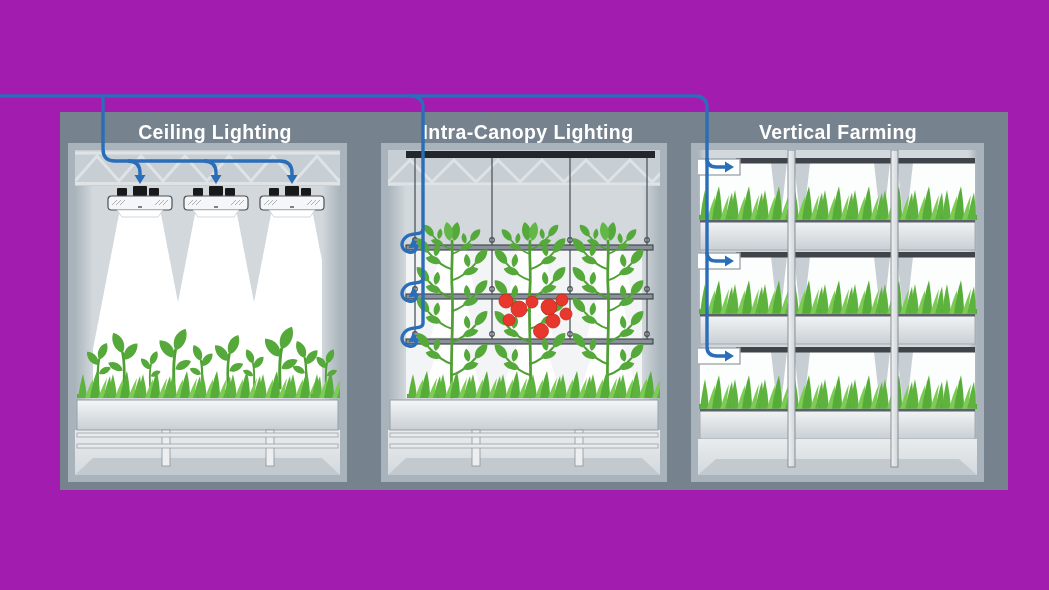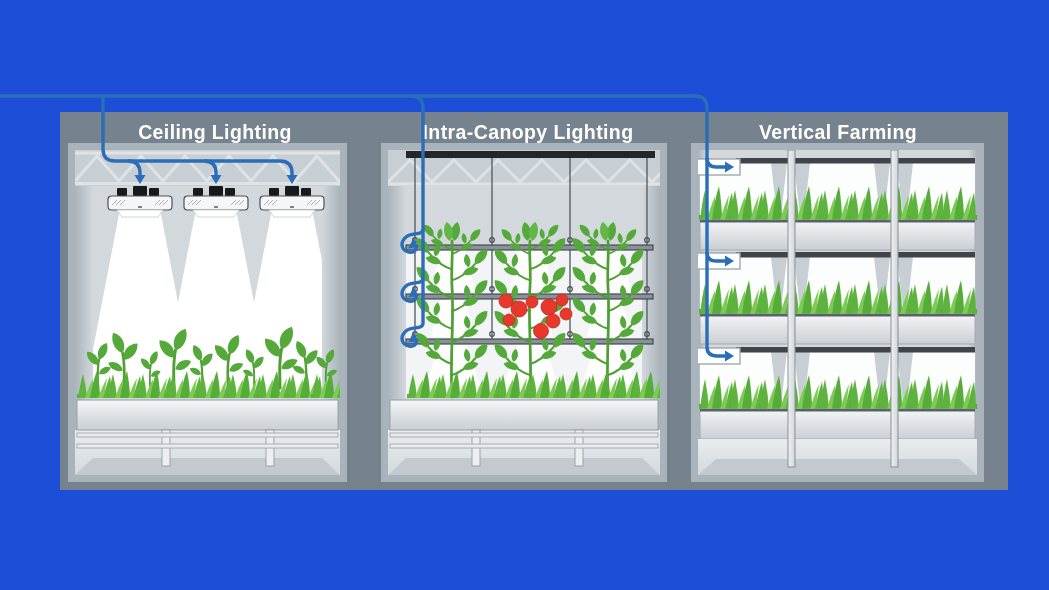--- a/index.html
+++ b/index.html
@@ -1,16 +1,16 @@
 <!DOCTYPE html>
 <html><head>
 <meta charset="utf-8">
 <style>
   html,body{margin:0;padding:0;background:#fff;}
-  .stage{position:relative;width:1049px;height:590px;background:#1d4ed8;overflow:hidden;
+  .stage{position:relative;width:1049px;height:590px;background:#a21caf;overflow:hidden;
          font-family:"Liberation Sans",sans-serif;}
   svg{display:block;}
   .title{font-family:"Liberation Sans",sans-serif;font-weight:700;font-size:19.5px;
          fill:#ffffff;letter-spacing:.4px;}
   .stem{stroke:#4f9f33;fill:none;stroke-linecap:round;}
   .blue{stroke:#2a6db8;stroke-width:3.4;fill:none;}
   .bluefill{fill:#2a6db8;}
 </style>
 </head>
 <body>

